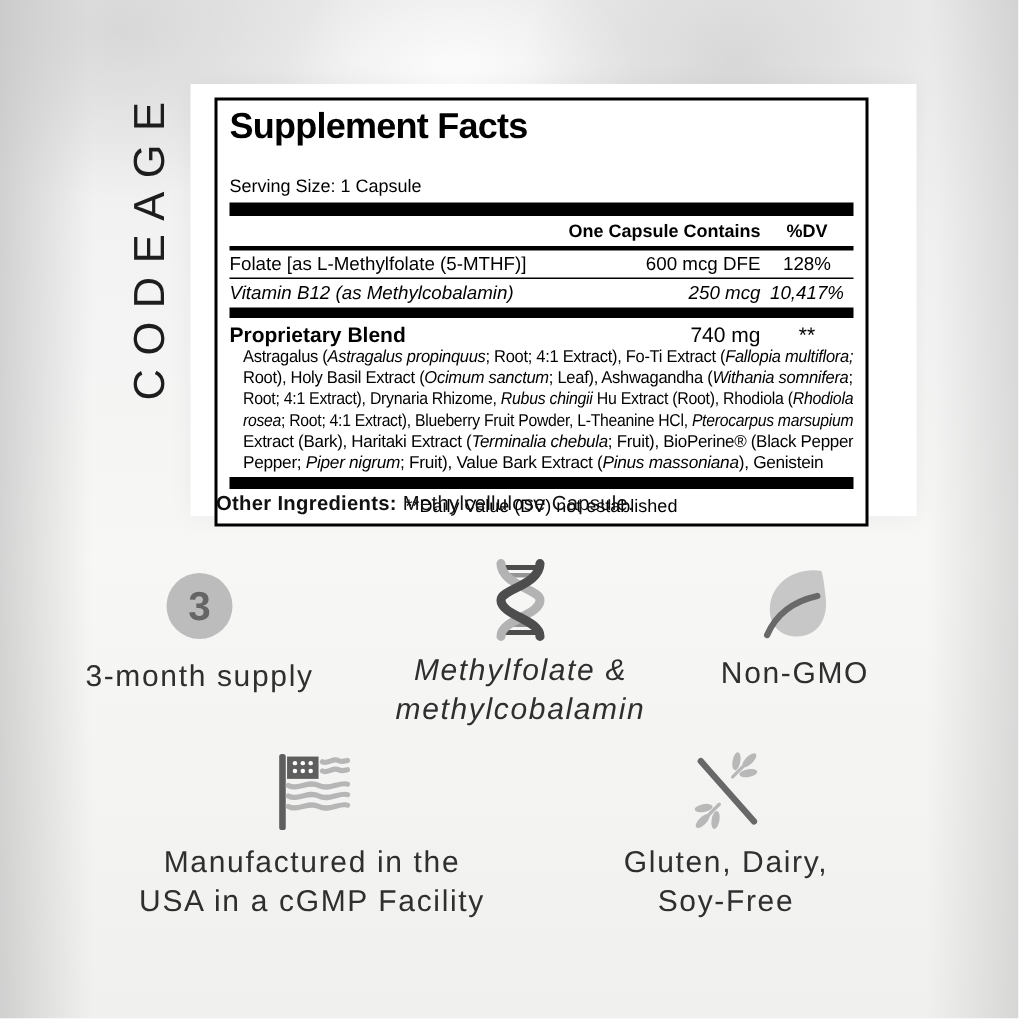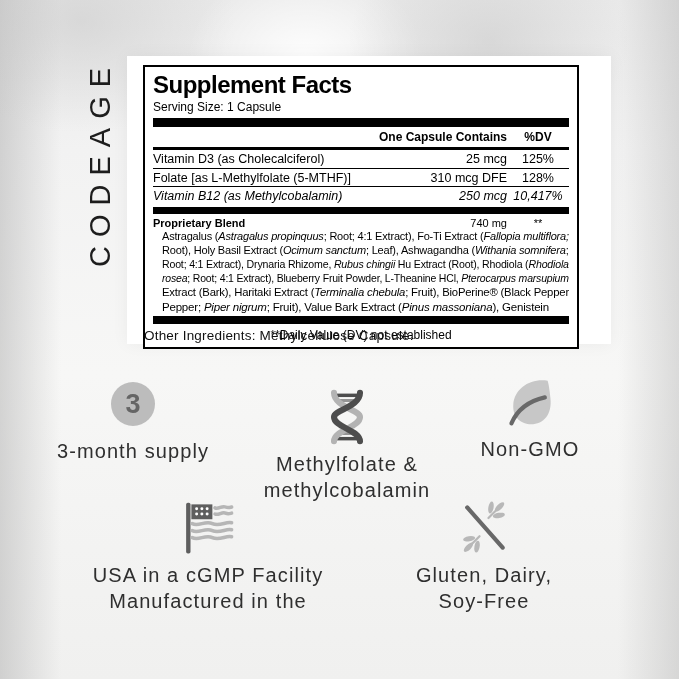--- a/index.html
+++ b/index.html
@@ -13,47 +13,47 @@
       linear-gradient(180deg,#e9e9e9 0%,#f2f2f2 22%,#f7f7f6 55%,#f0f0ef 100%);
   }
   
   .brand{position:absolute;left:84px;top:52px;height:215px;width:36px;
     writing-mode:vertical-rl;transform:rotate(180deg);
     font-size:29px;font-weight:300;letter-spacing:9px;color:#1d1d1d;}
   
   .card{position:absolute;left:127px;top:56px;width:484px;height:288px;background:#fff;box-shadow:0 0 16px rgba(0,0,0,.05);}
   .sf-box{position:absolute;left:16px;top:9px;width:436px;border:2px solid #000;background:#fff;box-sizing:border-box;padding:3px 8px 4px;color:#000;}
   .sf-title{font-size:24px;font-weight:800;letter-spacing:-.5px;line-height:28px;margin-top:1px;}
-  .sf-serving{font-size:12px;line-height:15px;margin-top:1px;}
+  .sf-serving{font-size:12px;line-height:15px;margin-top:18px;}
   .bar{background:#000;}
   .b9{height:9px;margin:3px 0 2px;}
   .b3{height:3px;margin:1px 0 0;}
   .b7{height:7px;margin:2px 0 1px;}
   .b8{height:8px;margin:2px 0 1px;}
   .sf-grid{display:grid;grid-template-columns:1fr max-content 62px;align-items:end;}
   .sf-header{font-size:12px;font-weight:700;padding:1px 0 2px;}
   .amt,.dv{text-align:center;}
   .sf-row{font-size:12.5px;padding:2px 0 1.5px;border-bottom:1.4px solid #000;}
   .sf-row.last{border-bottom:none;font-style:italic;}
-  .blend-row{font-size:11px;padding:2px 0 0;border-bottom:none;}
+  .blend-row{font-size:14px;padding:2px 0 0;border-bottom:none;}
   .blend-row .nm{font-weight:700;}
   .blend-desc{padding-left:9px;overflow:hidden;}
   .bl-line{font-size:11.5px;letter-spacing:-.2px;line-height:14.2px;white-space:nowrap;transform-origin:0 50%;}
   .bl-line .it{font-style:italic;}
   .sf-footnote{font-size:12px;padding:3px 0 1px;text-align:center;}
   .other{position:absolute;left:17px;top:272px;font-size:13.5px;color:#111;letter-spacing:.2px;}
-  .other .lbl{font-weight:400;}
+  .other .lbl{font-weight:700;}
   
   .feature{position:absolute;text-align:center;color:#2e2e2e;}
   .icon-wrap{height:56px;display:flex;align-items:center;justify-content:center;margin-bottom:6px;}
   .caption{font-size:20px;letter-spacing:1.1px;line-height:26px;color:#2f2f2f;}
   .circle3{width:44px;height:44px;border-radius:50%;background:#bcbcbc;display:flex;align-items:center;justify-content:center;
     font-size:27px;font-weight:700;color:#656565;}
   .f1{left:23px;top:376px;width:220px;}
-  .f2{left:237px;top:389px;width:220px;}
+  .f2{left:237px;top:372px;width:220px;font-style:italic;}
   .f3{left:425px;top:374px;width:210px;}
   .f4{left:83px;top:500px;width:250px;}
   .f5{left:374px;top:500px;width:220px;}
 </style>
 </head>
 <body>
 
 <div class="page">
 
   <div class="brand">CODEAGE</div>
@@ -65,27 +65,22 @@
       <div class="bar b9"></div>
 
       <div class="sf-grid sf-header">
         <span></span>
         <span class="amt">One Capsule Contains</span>
         <span class="dv">%DV</span>
       </div>
       <div class="bar b3"></div>
 
       <div class="sf-grid sf-row">
-        <span>Vitamin D3 (as Cholecalciferol)</span>
-        <span class="amt">25 mcg</span>
-        <span class="dv">125%</span>
-      </div>
-      <div class="sf-grid sf-row">
         <span>Folate [as L-Methylfolate (5-MTHF)]</span>
-        <span class="amt">310 mcg DFE</span>
+        <span class="amt">600 mcg DFE</span>
         <span class="dv">128%</span>
       </div>
       <div class="sf-grid sf-row last">
         <span>Vitamin B12 (as Methylcobalamin)</span>
         <span class="amt">250 mcg</span>
         <span class="dv">10,417%</span>
       </div>
       <div class="bar b7"></div>
 
       <div class="sf-grid blend-row">
@@ -163,22 +158,22 @@
         <g fill="none" stroke="#b6b6b6" stroke-width="4" stroke-linecap="round">
           <path d="M40,9 C44,11 48,6 52,8 C55,9.5 57,8.5 59,8"></path>
           <path d="M40,16 C44,18 48,13 52,15 C55,16.5 57,15.5 59,15"></path>
           <path d="M14,27 C21,31 29,23 37,27 C45,31 53,24 59,26"></path>
           <path d="M14,35 C21,39 29,31 37,35 C45,39 53,32 59,34"></path>
           <path d="M14,43 C21,47 29,39 37,43 C45,47 53,40 59,42"></path>
         </g>
       </svg>
     </div>
     <div class="caption">
+      <div>Manufactured in the</div>
       <div>USA in a cGMP Facility</div>
-      <div>Manufactured in the</div>
     </div>
   </div>
 
   <div class="feature f5">
     <div class="icon-wrap">
       <svg width="56" height="56" viewBox="0 0 60 60">
         <g fill="#b8b8b8">
           <g transform="translate(41,13) rotate(45)">
             <ellipse cx="0" cy="-8" rx="2.8" ry="6.5"></ellipse>
             <ellipse cx="-6" cy="-1" rx="2.8" ry="6.5" transform="rotate(-35 -6 -1)"></ellipse>

